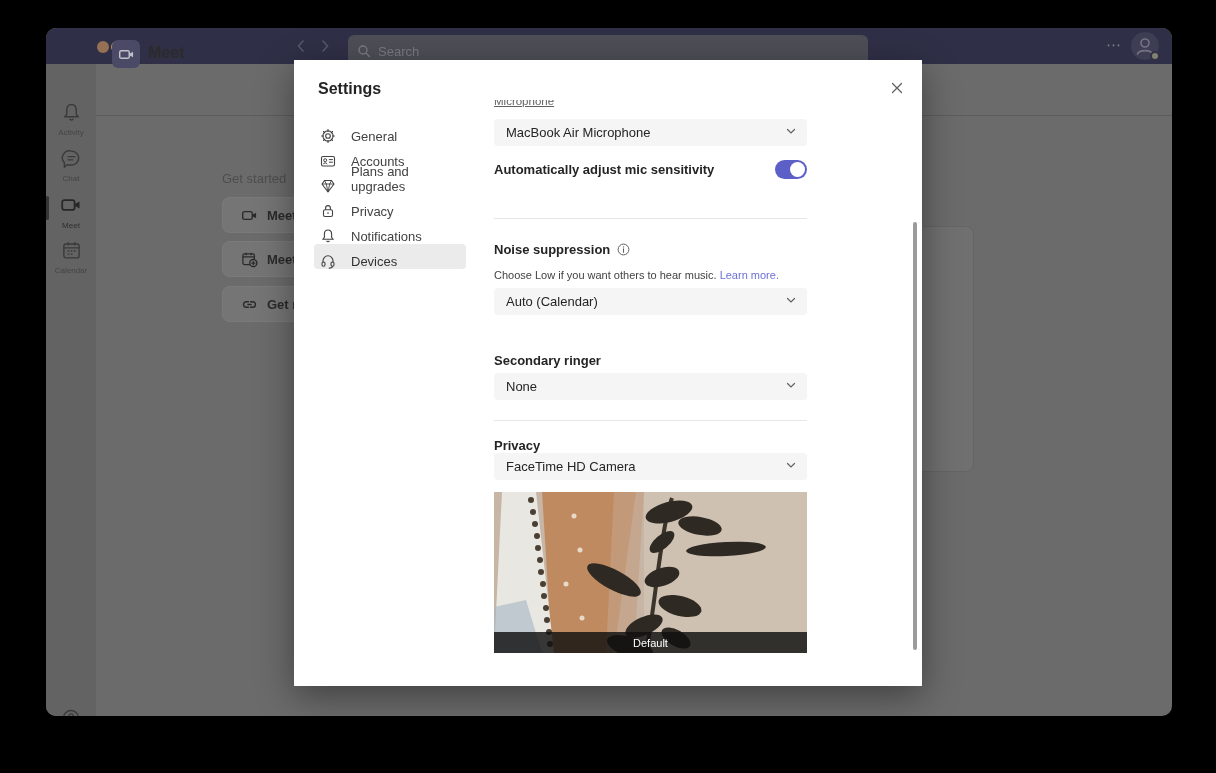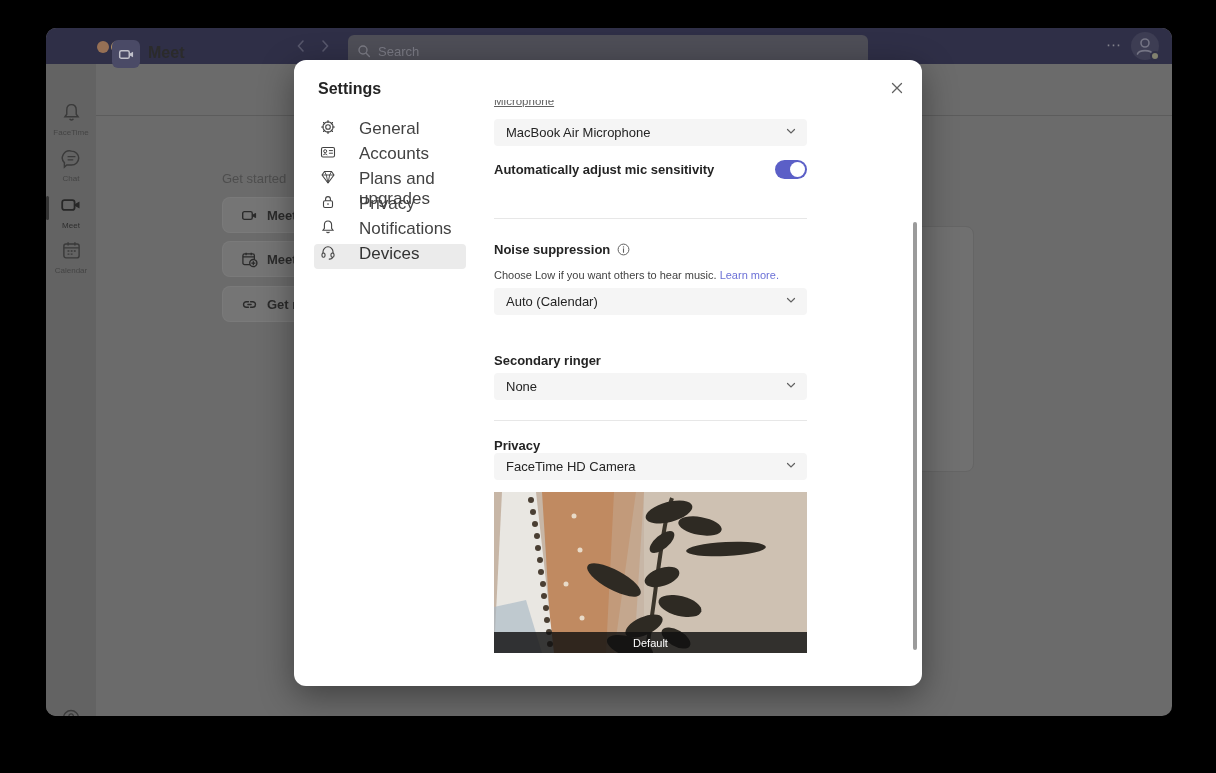--- a/index.html
+++ b/index.html
@@ -46,30 +46,30 @@
   .get-started { position:absolute; left:176px; top:143px; font-size:13px; color:#545454; }
   .gcard { position:absolute; left:176px; width:260px; height:36px; background:#7e7e7e;
            border-radius:8px; border:1px solid rgba(255,255,255,.05); display:flex;
            align-items:center; padding-left:18px; gap:9px; color:#2e2e2e; font-size:13px;
            font-weight:bold; }
   .bg-card { position:absolute; left:644px; top:198px; width:284px; height:246px;
              background:#797979; border:1px solid #6d6d6d; border-radius:8px; }
 
   
   .modal { position:absolute; left:294px; top:60px; width:628px; height:626px;
-           background:#fff; border-radius:12px; box-shadow:0 10px 34px rgba(0,0,0,.4);
+           background:#fff; border-radius:0; box-shadow:0 10px 34px rgba(0,0,0,.4);
            z-index:20; }
   .modal-title { position:absolute; left:24px; top:20px; font-size:16px; font-weight:bold;
                  color:#242424; }
   .close-x { position:absolute; left:592px; top:17px; width:22px; height:22px; color:#616161;
              display:flex; align-items:center; justify-content:center; cursor:pointer; }
 
   .snav { position:absolute; left:20px; top:59px; width:152px; }
-  .snav-item { position:relative; height:25px; display:flex; align-items:flex-start; gap:23px;
-               padding-left:6px; font-size:17px; color:#424242; border-radius:4px; }
+  .snav-item { position:relative; height:25px; display:flex; align-items:flex-end; gap:15px;
+               padding-left:6px; font-size:13px; color:#424242; border-radius:4px; }
   .snav-item.sel { background:#ebebeb; color:#333; }
   .snav-item svg { flex:0 0 auto; color:#424242; }
 
   .content { position:absolute; left:200px; top:40px; width:318px; height:586px;
              overflow:hidden; }
   .field-lbl { position:absolute; left:0; font-size:11.5px; color:#616161;text-decoration:underline; }
   .dd { position:absolute; left:0; width:313px; height:27px; background:#f5f5f5;
         border-radius:4px; display:flex; align-items:center; padding:0 12px;
         font-size:13px; color:#242424; }
   .dd .chev { position:absolute; right:10px; color:#616161; }
@@ -132,21 +132,21 @@
       <span class="dot"></span>
     </div>
   </div>
 
   <div class="rail">
     <div class="rail-item" style="top:38px">
       <svg width="21" height="21" viewBox="0 0 16 16">
           <path d="M8 2 C5.8 2 4.4 3.7 4.4 6 V9.3 L3 11.2 H13 L11.6 9.3 V6 C11.6 3.7 10.2 2 8 2 Z" fill="none" stroke="currentColor" stroke-width="1.1"></path>
           <path d="M6.6 12.8 a1.5 1.5 0 0 0 2.8 0" fill="none" stroke="currentColor" stroke-width="1.1"></path>
         </svg>
-      <span class="lbl">FaceTime</span>
+      <span class="lbl">Activity</span>
     </div>
     <div class="rail-item" style="top:84px">
       <svg width="21" height="21" viewBox="0 0 16 16">
           <path d="M8 2.4 a5.5 5.3 0 0 1 0 10.6 h-3.6 l-1.8 1.6 v-3.4 a5.5 5.3 0 0 1 5.4 -8.8z" fill="none" stroke="currentColor" stroke-width="1.1"></path>
           <path d="M5.4 6.6 h5.2 M5.4 9 h3.6" stroke="currentColor" stroke-width="1" stroke-linecap="round"></path>
         </svg>
       <span class="lbl">Chat</span>
     </div>
     <div class="rail-item sel" style="top:130px">
       <svg width="22" height="22" viewBox="0 0 16 16">

